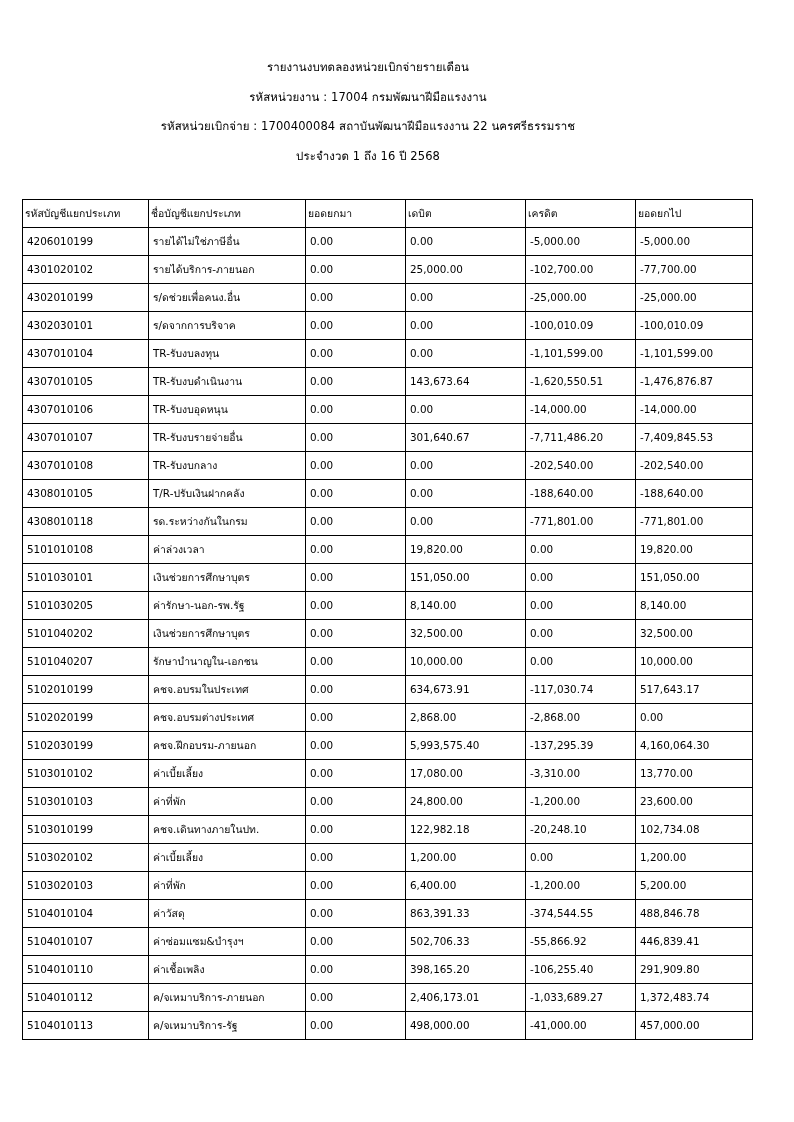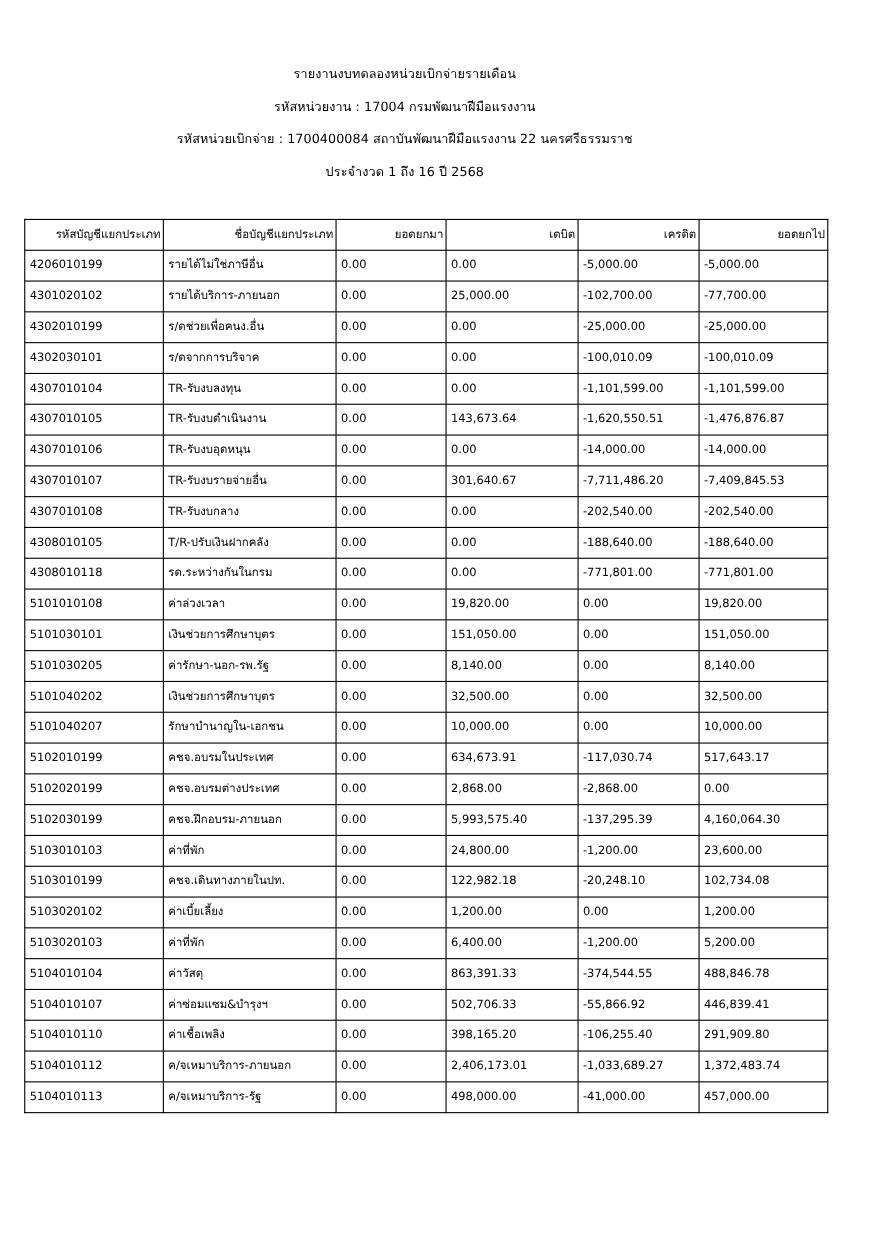--- a/index.html
+++ b/index.html
@@ -59,21 +59,21 @@
   table.tb td {
     border: 1.1px solid #000000;
     font-size: 10.4px;
     line-height: 1.1;
     height: 28px;
     box-sizing: border-box;
     overflow: hidden;
     white-space: nowrap;
   }
   table.tb th {
-    text-align: right;
+    text-align: left;
     font-weight: normal;
     vertical-align: middle;
     padding: 3px 2px;
   }
   table.tb td {
     text-align: left;
     vertical-align: middle;
     padding: 3px 2px 3px 4px;
   }
   table.tb tbody tr td.num {
@@ -259,20 +259,28 @@
           </tr>
           <tr>
             <td>5102030199</td>
             <td>คชจ.ฝึกอบรม-ภายนอก</td>
             <td class="num">0.00</td>
             <td class="num">5,993,575.40</td>
             <td class="num">-137,295.39</td>
             <td class="num">4,160,064.30</td>
           </tr>
           <tr>
+            <td>5103010102</td>
+            <td>ค่าเบี้ยเลี้ยง</td>
+            <td class="num">0.00</td>
+            <td class="num">17,080.00</td>
+            <td class="num">-3,310.00</td>
+            <td class="num">13,770.00</td>
+          </tr>
+          <tr>
             <td>5103010103</td>
             <td>ค่าที่พัก</td>
             <td class="num">0.00</td>
             <td class="num">24,800.00</td>
             <td class="num">-1,200.00</td>
             <td class="num">23,600.00</td>
           </tr>
           <tr>
             <td>5103010199</td>
             <td>คชจ.เดินทางภายในปท.</td>

